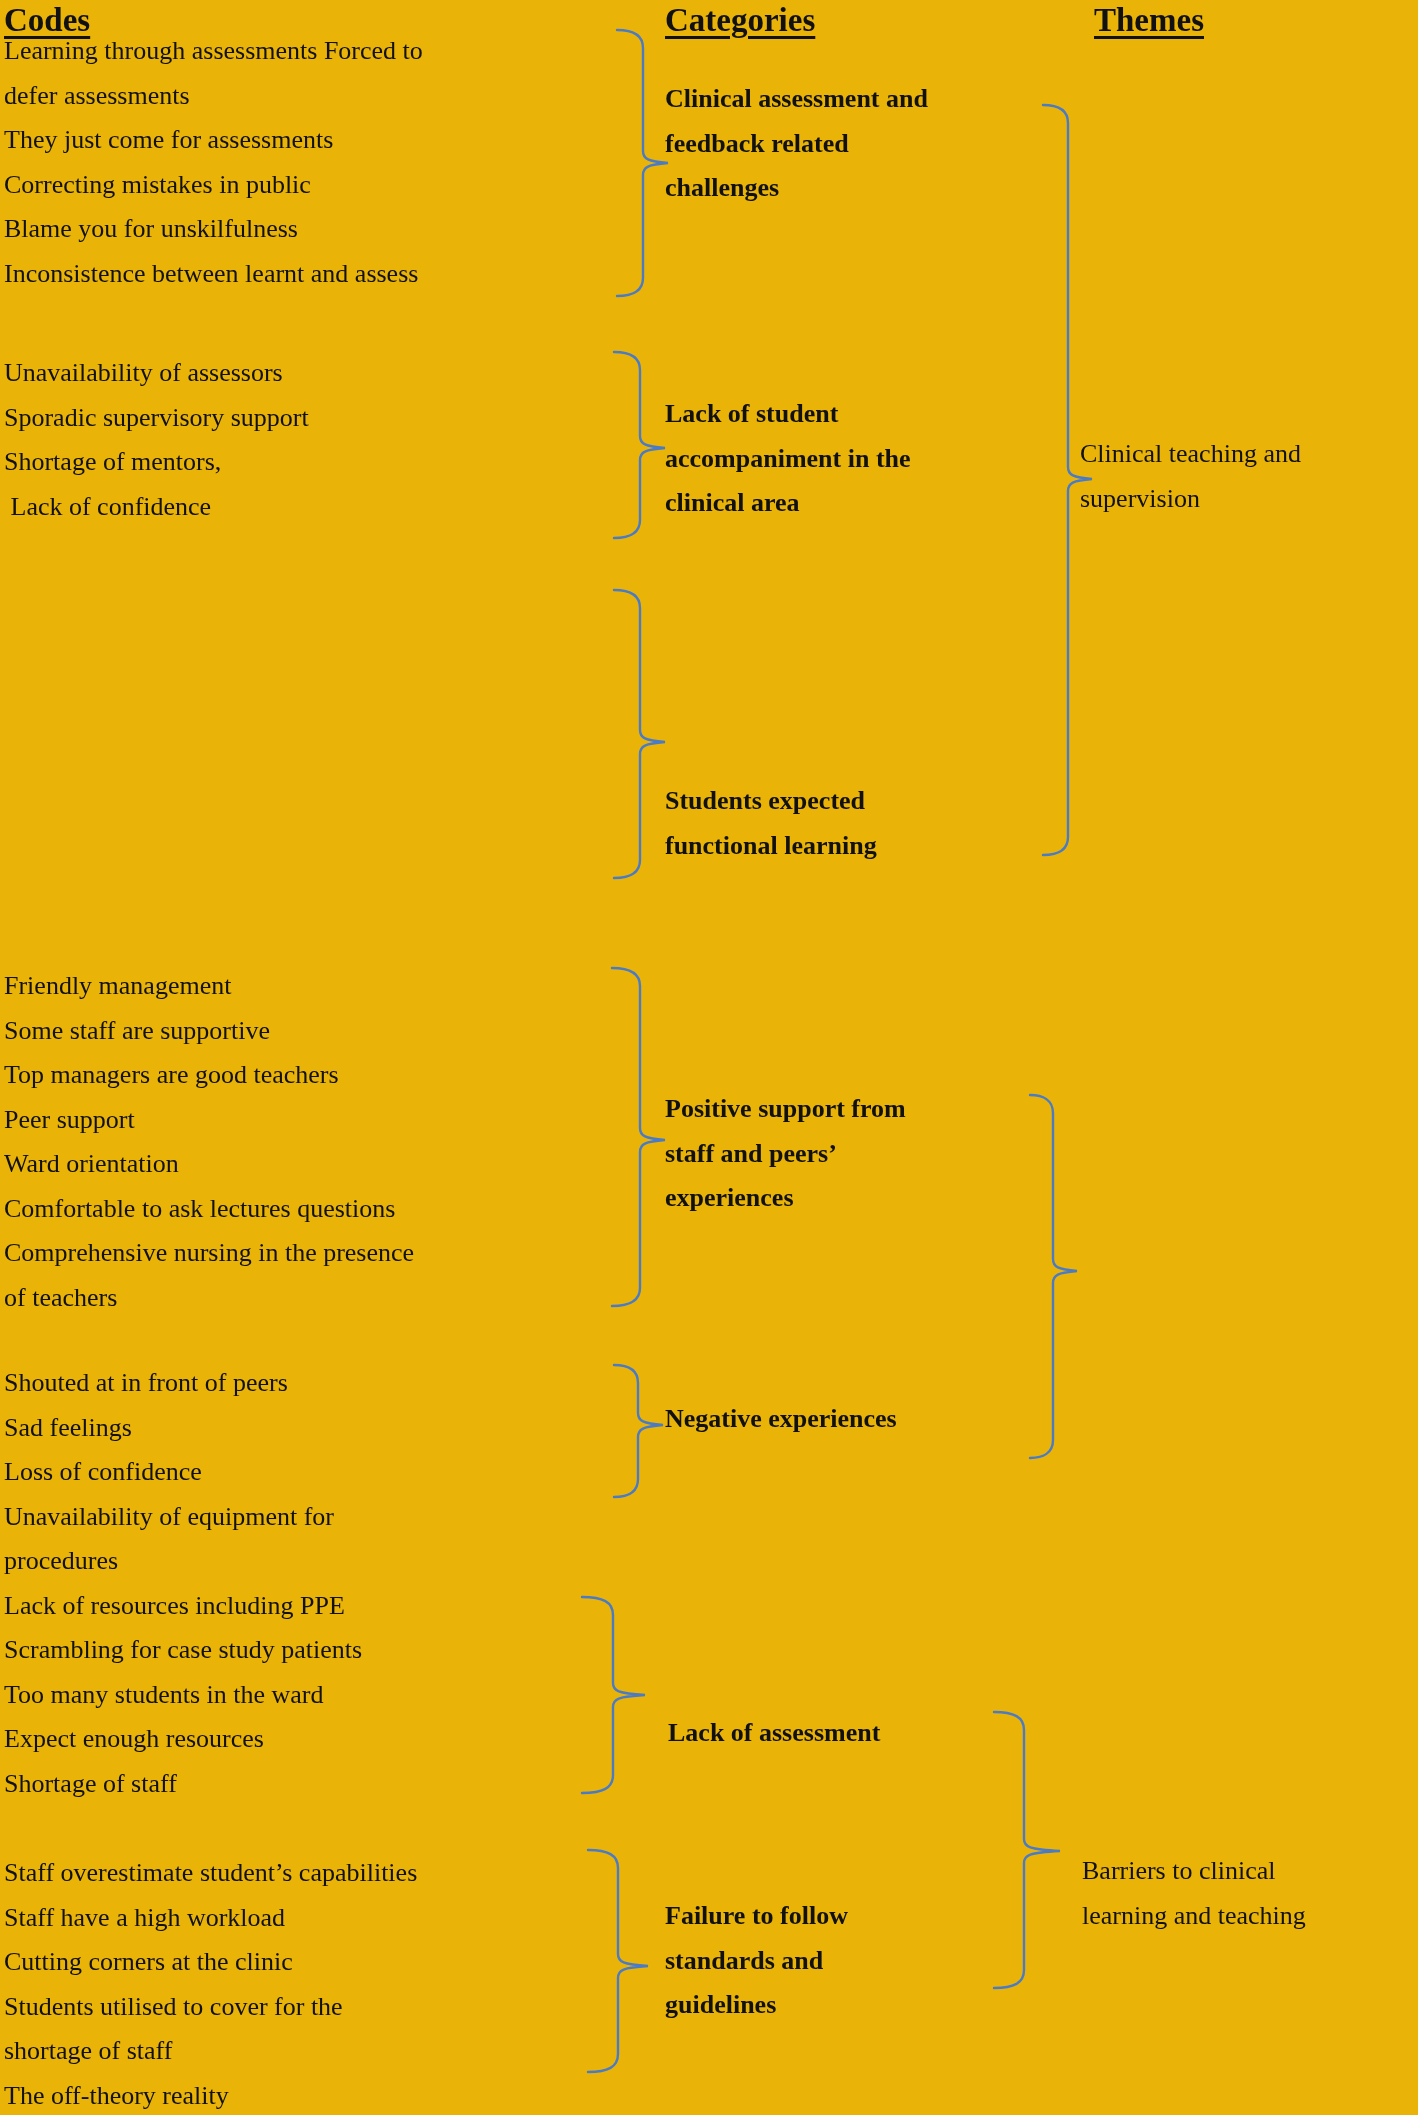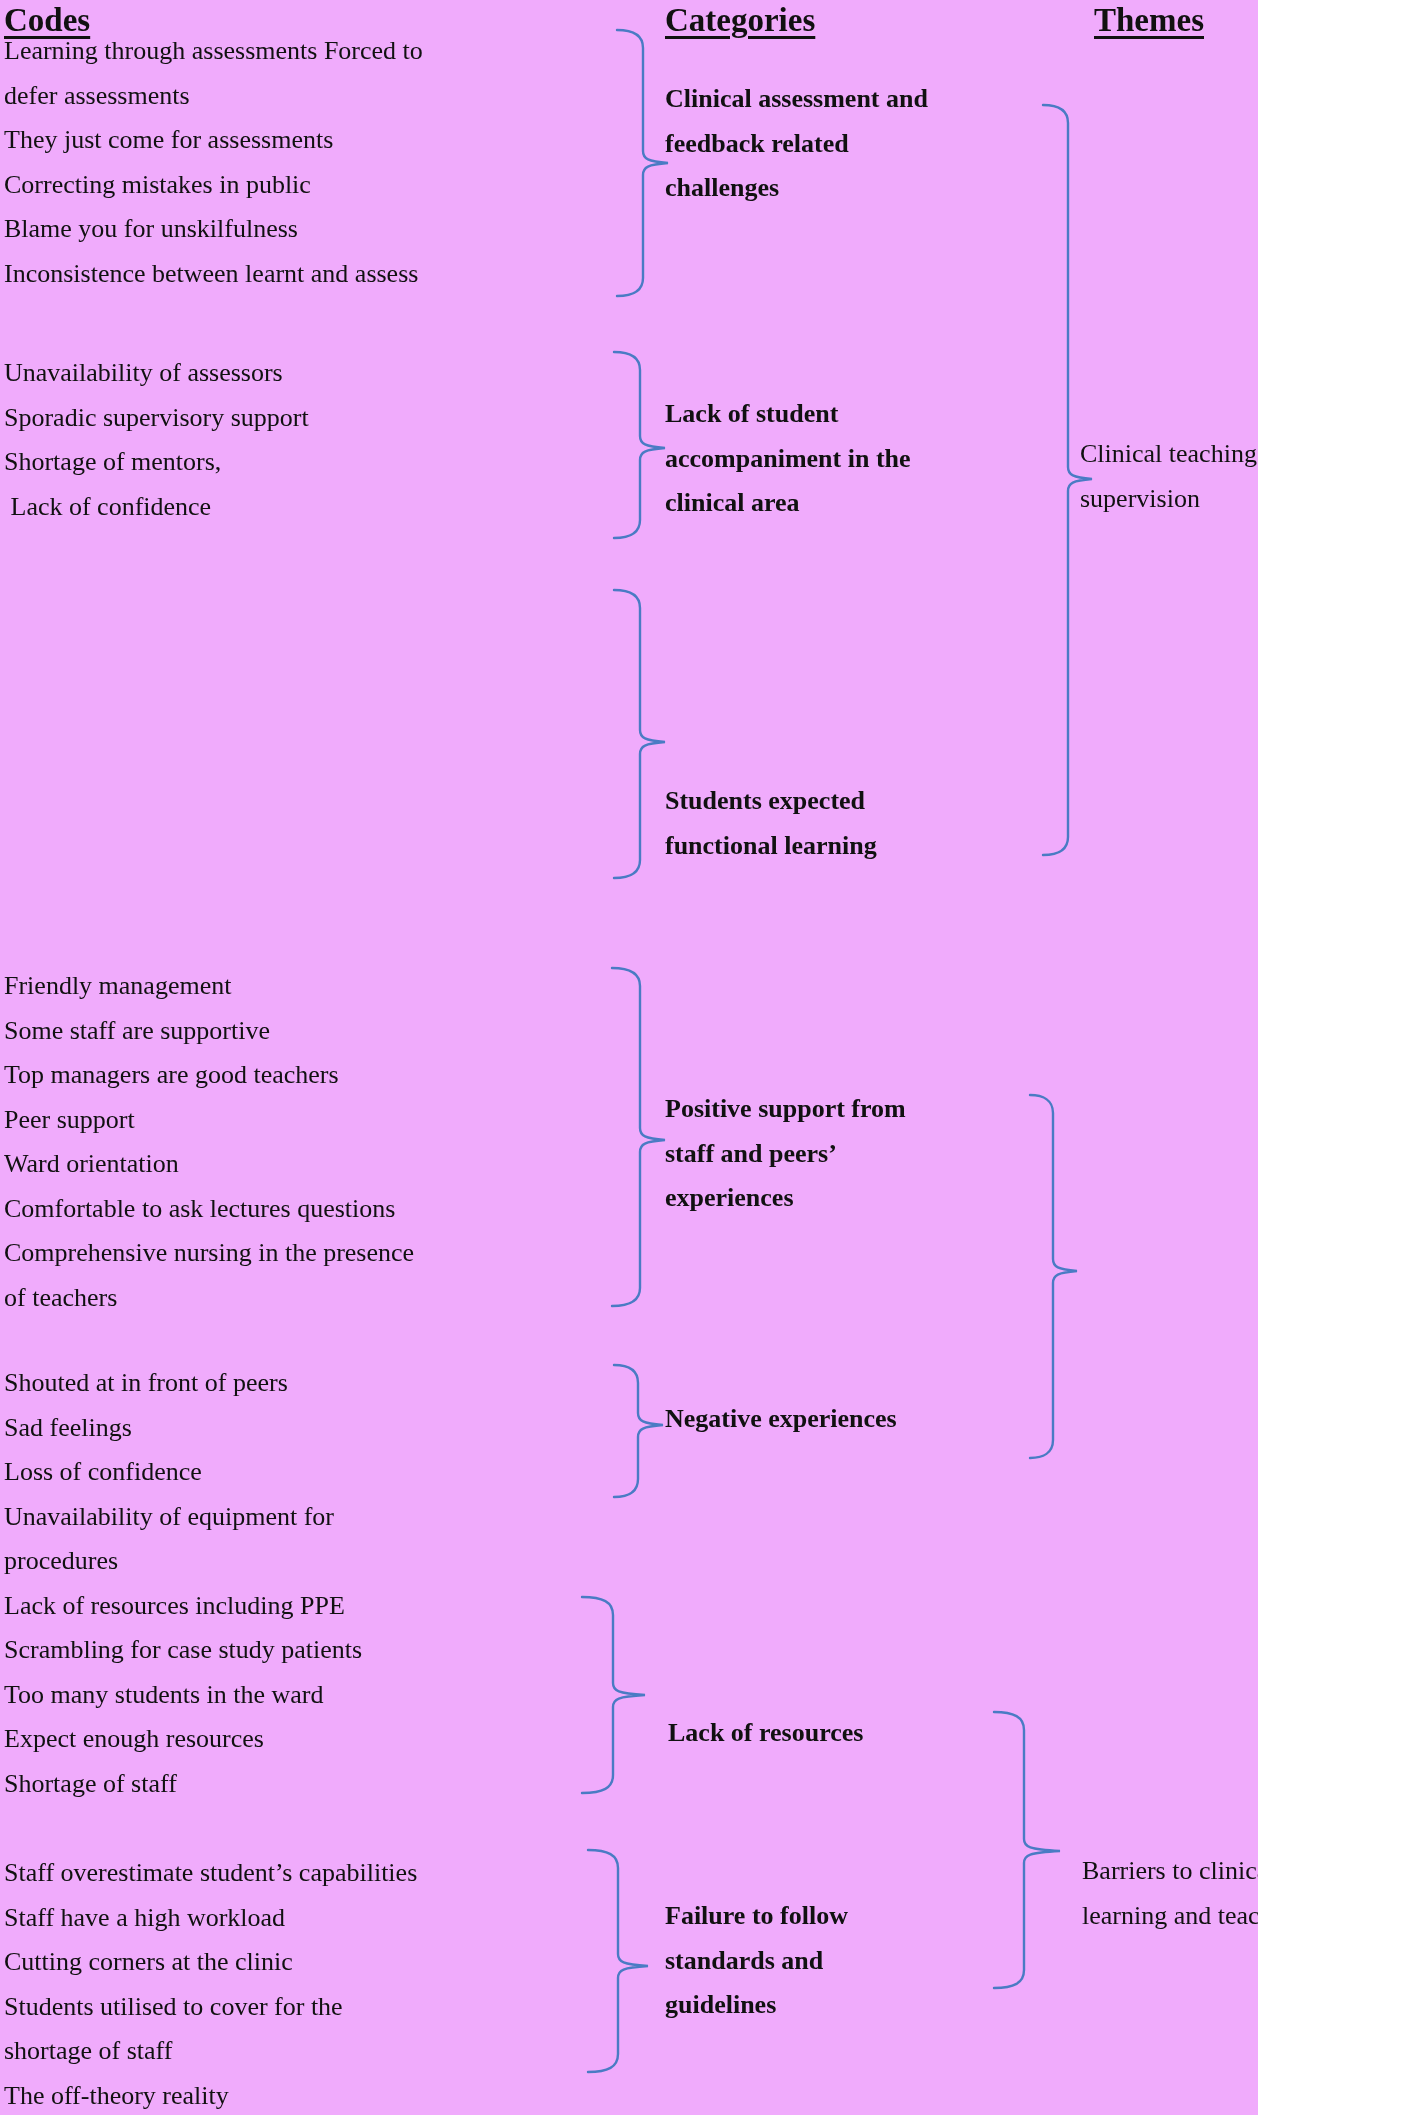--- a/index.html
+++ b/index.html
@@ -2,23 +2,23 @@
 <html><head>
 <meta charset="utf-8">
 <style>
   html, body {
     margin: 0;
     padding: 0;
     background: #ffffff;
   }
   #canvas {
     position: relative;
-    width: 1258px;
+    width: 1418px;
     height: 2115px;
-    background: #f0abfc;
+    background: #eab308;
     font-family: "Liberation Serif", "DejaVu Serif", serif;
     color: #111111;
     overflow: hidden;
   }
   .col-header {
     position: absolute;
     font-size: 33px;
     font-weight: 700;
     text-decoration: underline;
     text-decoration-thickness: 3px;
@@ -93,21 +93,21 @@
 challenges</div>
   <div class="text-block cat-block" style="left:665px; top:392px;">Lack of student
 accompaniment in the
 clinical area</div>
   <div class="text-block cat-block" style="left:665px; top:779px;">Students expected
 functional learning</div>
   <div class="text-block cat-block" style="left:665px; top:1087px;">Positive support from
 staff and peers’
 experiences</div>
   <div class="text-block cat-block" style="left:665px; top:1397px;">Negative experiences</div>
-  <div class="text-block cat-block" style="left:668px; top:1711px;">Lack of resources</div>
+  <div class="text-block cat-block" style="left:668px; top:1711px;">Lack of assessment</div>
   <div class="text-block cat-block" style="left:665px; top:1894px;">Failure to follow
 standards and
 guidelines</div>
 
   <div class="text-block theme-block" style="left:1080px; top:432px;">Clinical teaching and
 supervision</div>
   <div class="text-block theme-block" style="left:1082px; top:1849px;">Barriers to clinical
 learning and teaching</div>
 
   <svg id="braces-layer" viewBox="0 0 1418 2115" xmlns="http://www.w3.org/2000/svg">

